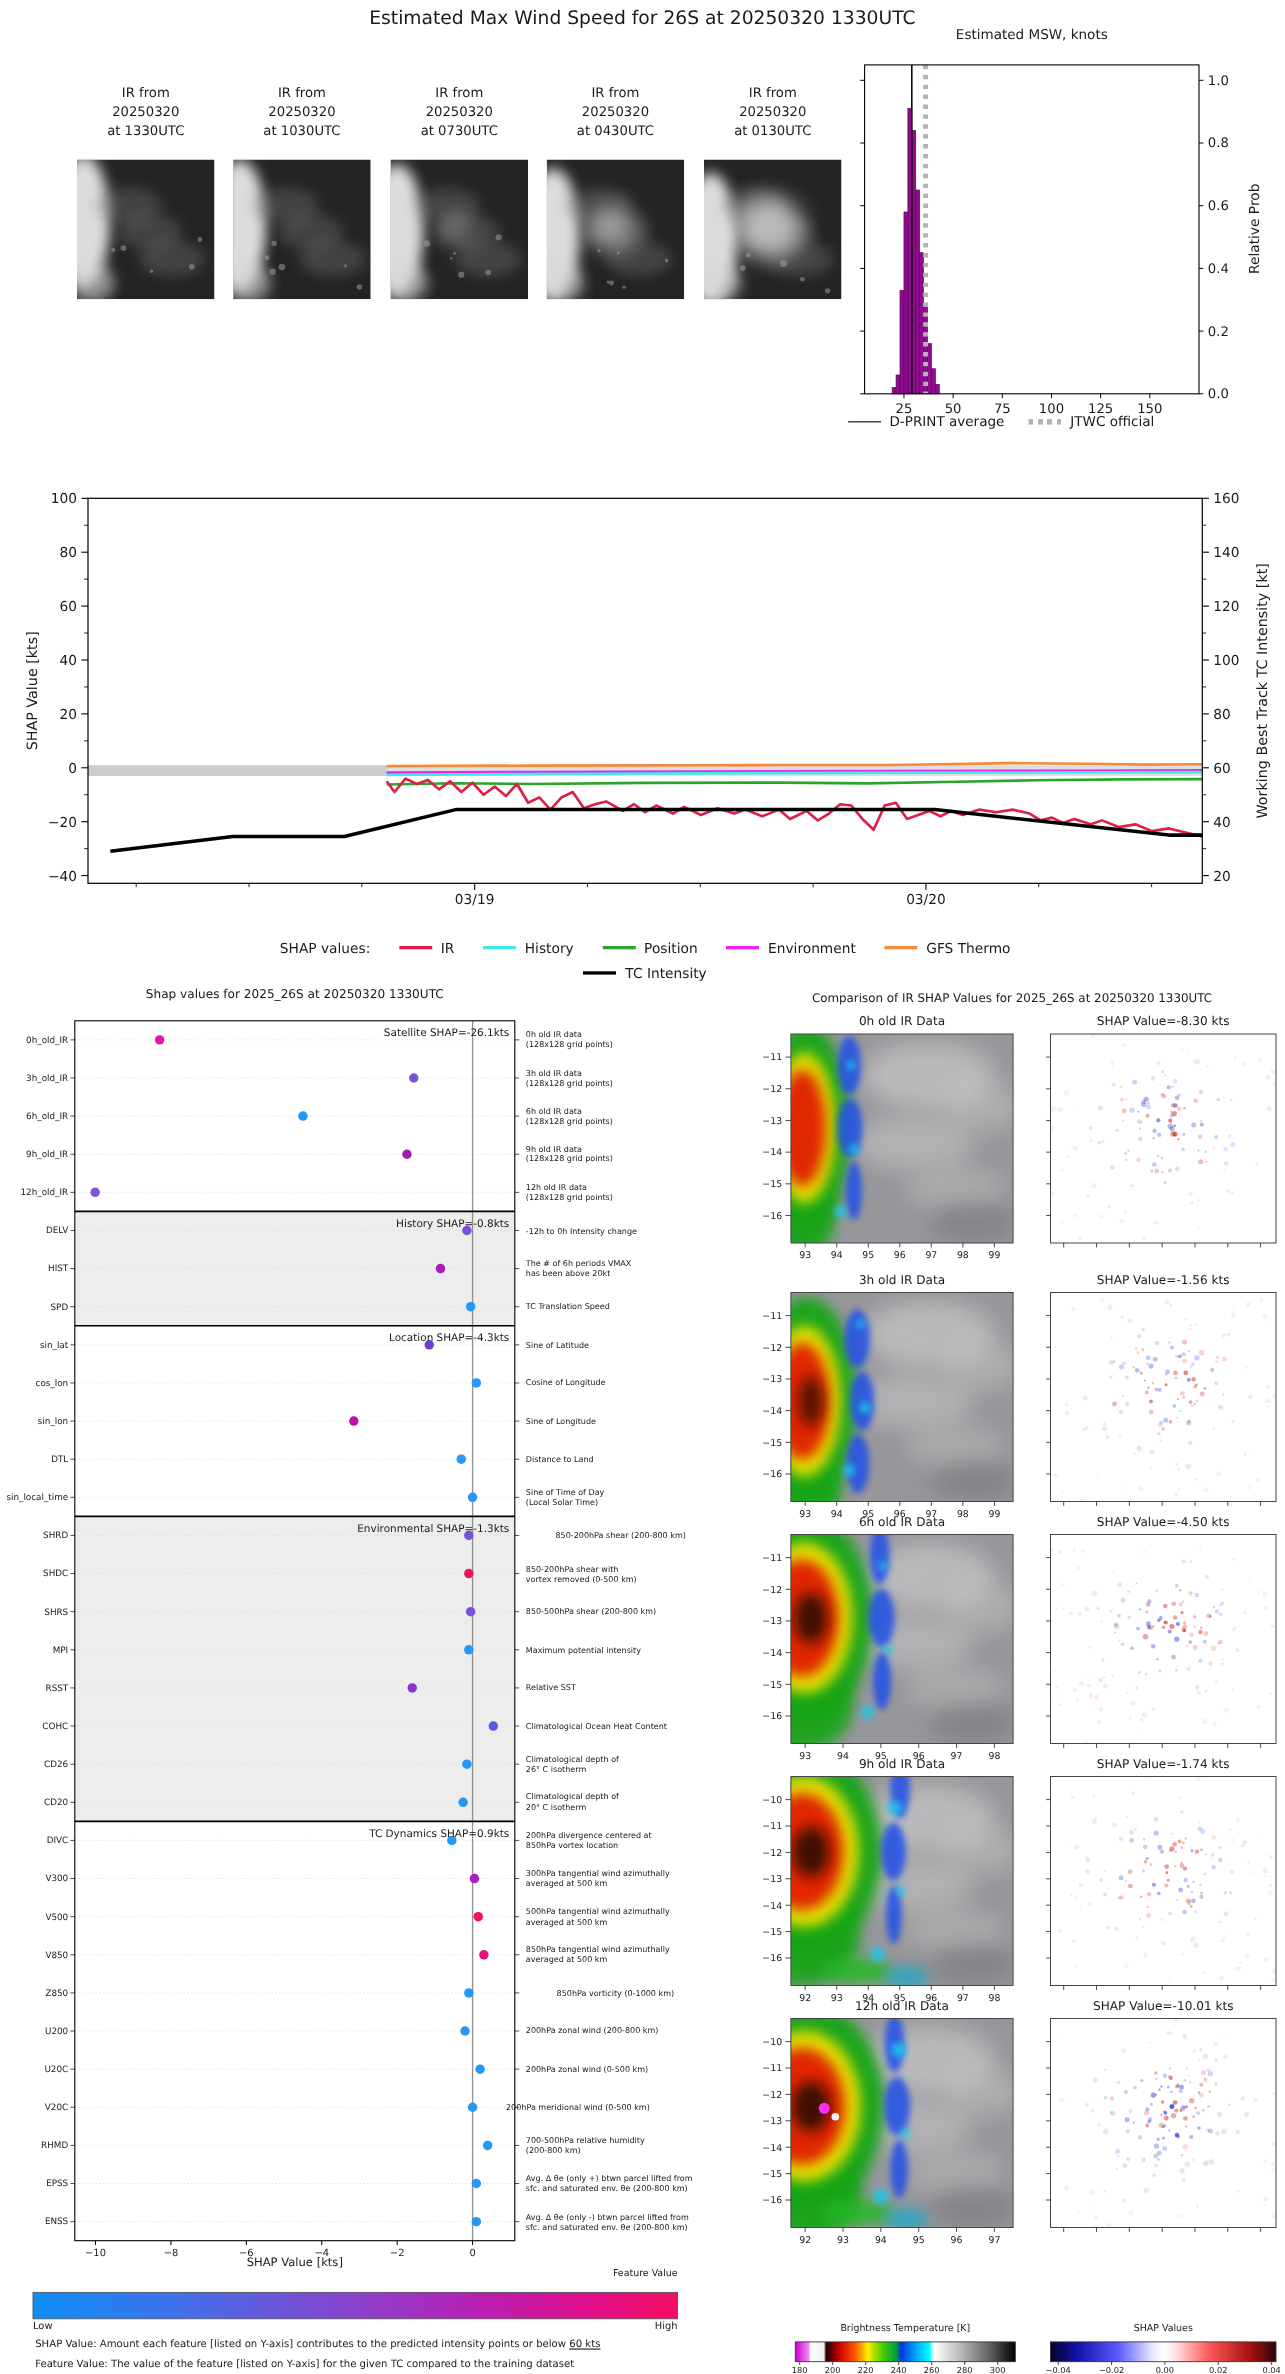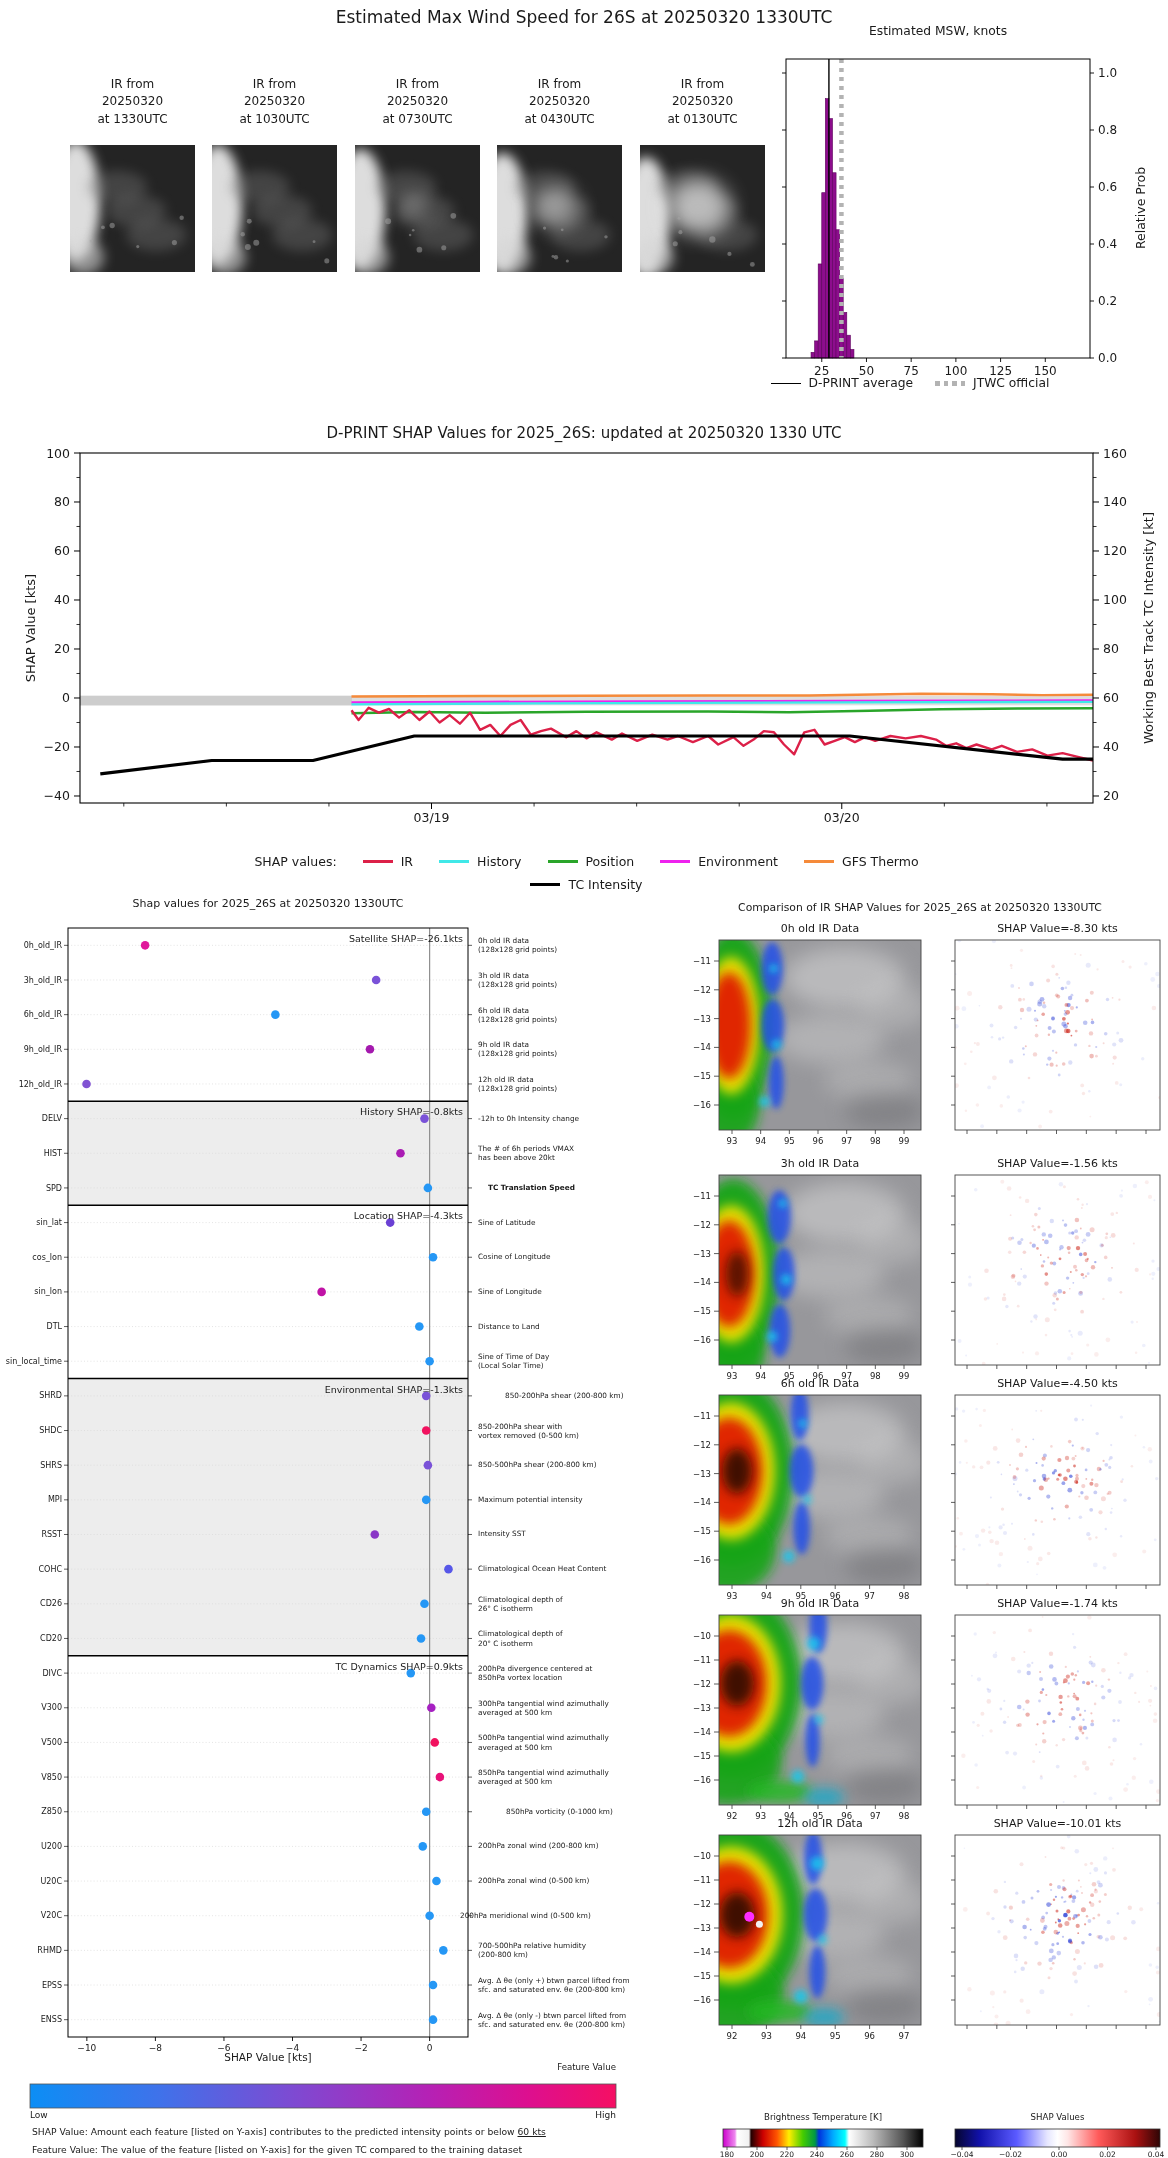--- a/index.html
+++ b/index.html
@@ -1600,21 +1600,20 @@
       <span class="leg-item">
         <span class="sw" style="border-top: 1.7px solid rgb(0, 0, 0);"></span>
         <span>D-PRINT average</span>
       </span>
       <span class="leg-item">
         <span class="sw" style="height: 5px; background: repeating-linear-gradient(90deg, rgb(179, 179, 179) 0px, rgb(179, 179, 179) 4.5px, transparent 4.5px, transparent 8.5px);"></span>
         <span>JTWC official</span>
       </span>
     </div>
 
-  <div class="lbl center" style="left:0;top:424px;width:1168px;font-size:15px">D-PRINT SHAP Values for 2025_26S: updated at 20250320 1330 UTC</div>
   <div class="lbl rot" style="left:30px;top:628px;font-size:13px">SHAP Value [kts]</div>
   <div class="lbl rot" style="left:1148px;top:628px;font-size:13px">Working Best Track TC Intensity [kt]</div>
   <div class="legend-row" id="ts-legend-2" style="left:84px;top:877px;width:1005px;gap:26px;font-size:12.5px">
       <span class="leg-item">
         <span class="sw" style="height: 3.2px; background: rgb(0, 0, 0);"></span>
         <span>TC Intensity</span>
       </span>
     </div>
   <div class="legend-row" id="ts-legend-1" style="left:84px;top:854px;width:1005px;gap:26px;font-size:12.5px">
       <span>SHAP values:</span>
@@ -1672,33 +1671,33 @@
 (128x128 grid points)</div>
     <div class="lbl" style="left: 478px; top: 1014.64px; width: 170px; font-size: 7.3px; line-height: 1.25; transform: translateY(-50%);">6h old IR data
 (128x128 grid points)</div>
     <div class="lbl" style="left: 478px; top: 1049.3px; width: 170px; font-size: 7.3px; line-height: 1.25; transform: translateY(-50%);">9h old IR data
 (128x128 grid points)</div>
     <div class="lbl" style="left: 478px; top: 1083.95px; width: 170px; font-size: 7.3px; line-height: 1.25; transform: translateY(-50%);">12h old IR data
 (128x128 grid points)</div>
     <div class="lbl" style="left: 478px; top: 1118.61px; width: 170px; font-size: 7.3px; line-height: 1.25; transform: translateY(-50%);">-12h to 0h Intensity change</div>
     <div class="lbl" style="left: 478px; top: 1153.27px; width: 170px; font-size: 7.3px; line-height: 1.25; transform: translateY(-50%);">The # of 6h periods VMAX
 has been above 20kt</div>
-    <div class="lbl" style="left: 488px; top: 1187.92px; width: 170px; font-size: 7.3px; line-height: 1.25; transform: translateY(-50%); font-weight: bold;">TC Translation Speed</div>
+    <div class="lbl" style="left: 478px; top: 1187.92px; width: 170px; font-size: 7.3px; line-height: 1.25; transform: translateY(-50%);">TC Translation Speed</div>
     <div class="lbl" style="left: 478px; top: 1222.58px; width: 170px; font-size: 7.3px; line-height: 1.25; transform: translateY(-50%);">Sine of Latitude</div>
     <div class="lbl" style="left: 478px; top: 1257.23px; width: 170px; font-size: 7.3px; line-height: 1.25; transform: translateY(-50%);">Cosine of Longitude</div>
     <div class="lbl" style="left: 478px; top: 1291.89px; width: 170px; font-size: 7.3px; line-height: 1.25; transform: translateY(-50%);">Sine of Longitude</div>
     <div class="lbl" style="left: 478px; top: 1326.55px; width: 170px; font-size: 7.3px; line-height: 1.25; transform: translateY(-50%);">Distance to Land</div>
     <div class="lbl" style="left: 478px; top: 1361.2px; width: 170px; font-size: 7.3px; line-height: 1.25; transform: translateY(-50%);">Sine of Time of Day
 (Local Solar Time)</div>
     <div class="lbl" style="left: 478px; top: 1395.86px; width: 170px; font-size: 7.3px; line-height: 1.25; transform: translateY(-50%); padding-left: 27px;">850-200hPa shear (200-800 km)</div>
     <div class="lbl" style="left: 478px; top: 1430.52px; width: 170px; font-size: 7.3px; line-height: 1.25; transform: translateY(-50%);">850-200hPa shear with
 vortex removed (0-500 km)</div>
     <div class="lbl" style="left: 478px; top: 1465.17px; width: 170px; font-size: 7.3px; line-height: 1.25; transform: translateY(-50%);">850-500hPa shear (200-800 km)</div>
     <div class="lbl" style="left: 478px; top: 1499.83px; width: 170px; font-size: 7.3px; line-height: 1.25; transform: translateY(-50%);">Maximum potential intensity</div>
-    <div class="lbl" style="left: 478px; top: 1534.48px; width: 170px; font-size: 7.3px; line-height: 1.25; transform: translateY(-50%);">Intensity SST</div>
+    <div class="lbl" style="left: 478px; top: 1534.48px; width: 170px; font-size: 7.3px; line-height: 1.25; transform: translateY(-50%);">Relative SST</div>
     <div class="lbl" style="left: 478px; top: 1569.14px; width: 170px; font-size: 7.3px; line-height: 1.25; transform: translateY(-50%);">Climatological Ocean Heat Content</div>
     <div class="lbl" style="left: 478px; top: 1603.8px; width: 170px; font-size: 7.3px; line-height: 1.25; transform: translateY(-50%);">Climatological depth of
 26° C isotherm</div>
     <div class="lbl" style="left: 478px; top: 1638.45px; width: 170px; font-size: 7.3px; line-height: 1.25; transform: translateY(-50%);">Climatological depth of
 20° C isotherm</div>
     <div class="lbl" style="left: 478px; top: 1673.11px; width: 170px; font-size: 7.3px; line-height: 1.25; transform: translateY(-50%);">200hPa divergence centered at
 850hPa vortex location</div>
     <div class="lbl" style="left: 478px; top: 1707.77px; width: 170px; font-size: 7.3px; line-height: 1.25; transform: translateY(-50%);">300hPa tangential wind azimuthally
 averaged at 500 km</div>
     <div class="lbl" style="left: 478px; top: 1742.42px; width: 170px; font-size: 7.3px; line-height: 1.25; transform: translateY(-50%);">500hPa tangential wind azimuthally

